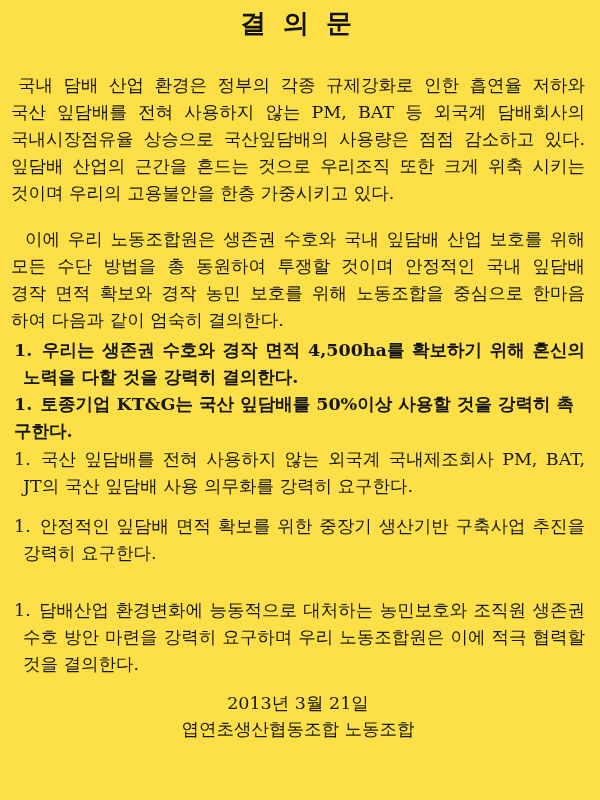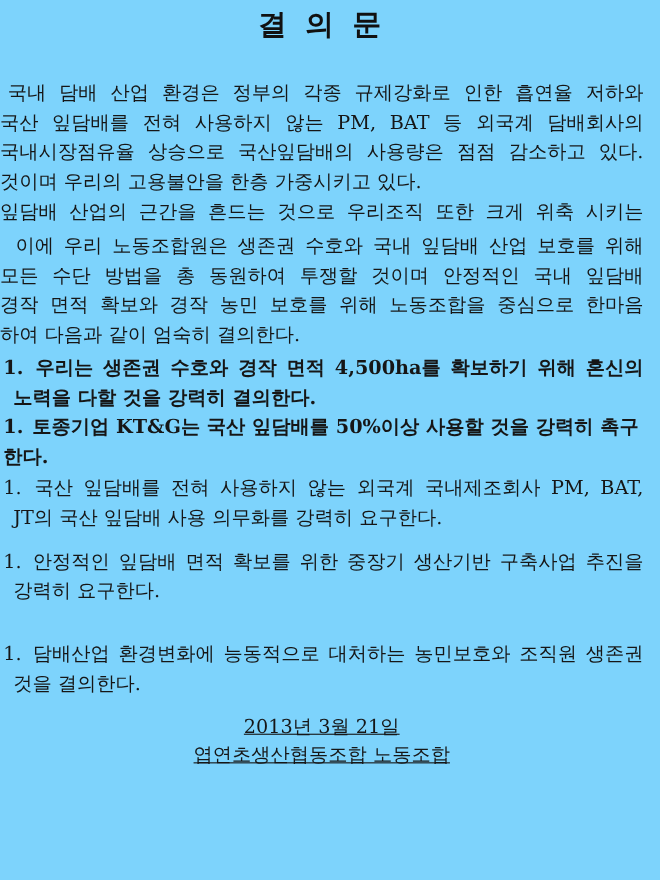--- a/index.html
+++ b/index.html
@@ -4,24 +4,24 @@
 <style>
   html, body { margin: 0; padding: 0; }
   body {
     width: 600px; height: 800px;
     background: #ffffff;
     font-family: "DejaVu Serif", "Liberation Serif", serif;
   }
   .page {
     box-sizing: border-box;
     width: 600px; height: 800px;
-    padding: 6px 15px 0 0;
+    padding: 6px 15px 0 11px;
     overflow: hidden;
     color: #161616;
-    background: #7dd3fc;
+    background: #fde047;
   }
   .title {
     text-align: center;
     font-size: 26px;
     line-height: 34px;
     font-weight: bold;
     letter-spacing: 4px;
     color: #111111;
   }
   .line {
@@ -29,52 +29,51 @@
     line-height: 27px;
     white-space: normal;
   }
   
   .full {
     text-align: justify;
     text-align-last: justify;
   }
   .para { margin: 0; }
   .p1 { margin-top: 32px; }
-  .p2 { margin-top: 4px; }
+  .p2 { margin-top: 19px; }
   .ind-sm { text-indent: 7px; }
   .ind-md { text-indent: 14px; }
   .res { padding-left: 3px; }
   .r1 { margin-top: 3px; font-weight: bold; }
   .r2 { margin-top: 0; font-weight: bold; }
   .r3 { margin-top: 1px; }
   .r4 { margin-top: 13px; }
   .r5 { margin-top: 30px; }
   .cont { padding-left: 9px; }
   .marker { padding-right: 2px; }
   .footer { margin-top: 12px; }
   .footer .line {
     text-align: center;
     text-align-last: center;
     line-height: 26px;
-    text-decoration: underline;
   }
 </style>
 </head>
 <body>
 
 <div class="page">
 
   <div class="title">결 의 문</div>
 
   <div class="para p1">
     <div class="line full ind-sm">국내 담배 산업 환경은 정부의 각종 규제강화로 인한 흡연율 저하와</div>
     <div class="line full">국산 잎담배를 전혀 사용하지 않는 PM, BAT 등 외국계 담배회사의</div>
     <div class="line full">국내시장점유율 상승으로 국산잎담배의 사용량은 점점 감소하고 있다.</div>
+    <div class="line full">잎담배 산업의 근간을 흔드는 것으로 우리조직 또한 크게 위축 시키는</div>
     <div class="line">것이며 우리의 고용불안을 한층 가중시키고 있다.</div>
-    <div class="line full">잎담배 산업의 근간을 흔드는 것으로 우리조직 또한 크게 위축 시키는</div>
   </div>
 
   <div class="para p2">
     <div class="line full ind-md">이에 우리 노동조합원은 생존권 수호와 국내 잎담배 산업 보호를 위해</div>
     <div class="line full">모든 수단 방법을 총 동원하여 투쟁할 것이며 안정적인 국내 잎담배</div>
     <div class="line full">경작 면적 확보와 경작 농민 보호를 위해 노동조합을 중심으로 한마음</div>
     <div class="line">하여 다음과 같이 엄숙히 결의한다.</div>
   </div>
 
   <div class="res r1">
@@ -91,20 +90,21 @@
     <div class="line cont">JT의 국산 잎담배 사용 의무화를 강력히 요구한다.</div>
   </div>
 
   <div class="res r4">
     <div class="line full"><span class="marker">1.</span> <span>안정적인 잎담배 면적 확보를 위한 중장기 생산기반 구축사업 추진을</span></div>
     <div class="line cont">강력히 요구한다.</div>
   </div>
 
   <div class="res r5">
     <div class="line full"><span class="marker">1.</span> <span>담배산업 환경변화에 능동적으로 대처하는 농민보호와 조직원 생존권</span></div>
+    <div class="line full cont">수호 방안 마련을 강력히 요구하며 우리 노동조합원은 이에 적극 협력할</div>
     <div class="line cont">것을 결의한다.</div>
   </div>
 
   <div class="footer">
     <div class="line">2013년 3월 21일</div>
     <div class="line">엽연초생산협동조합 노동조합</div>
 
   </div>
 
 </div>

